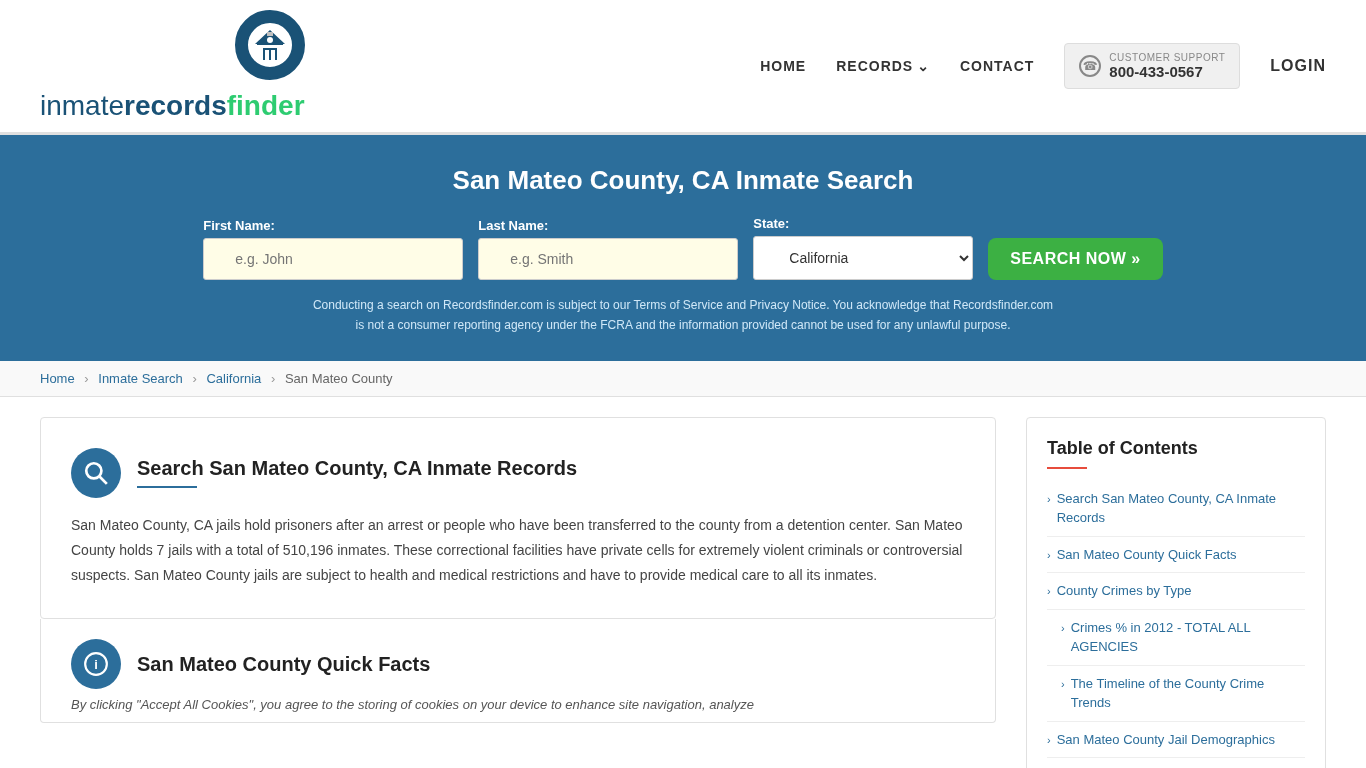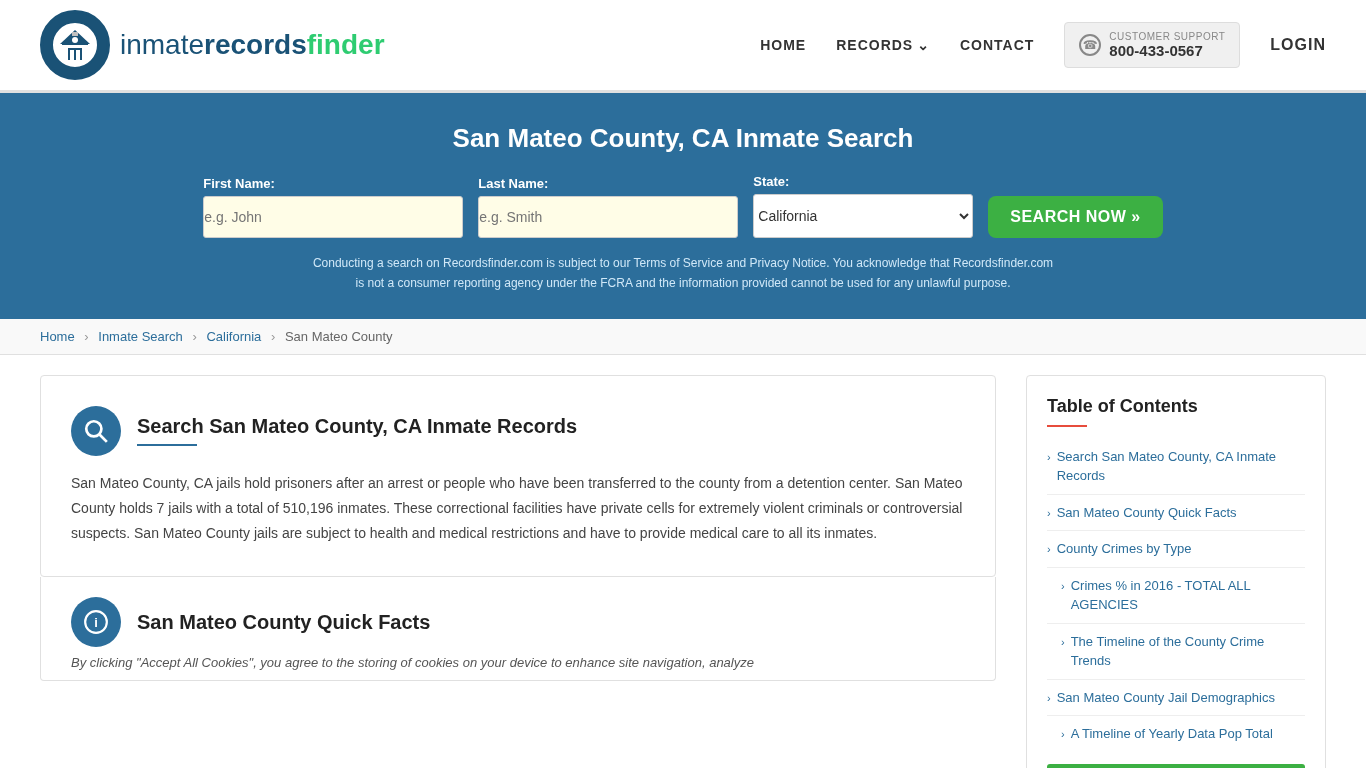--- a/index.html
+++ b/index.html
@@ -9,22 +9,23 @@
     .header {
       background: #fff;
       border-bottom: 3px solid #e0e0e0;
       padding: 10px 40px;
       display: flex;
       align-items: center;
       justify-content: space-between;
     }
     .logo-area {
       display: flex;
-      align-items: center;
+      align-items: flex-end;
       gap: 10px;
+      flex-direction: column;
     }
     .logo-circle {
       width: 70px;
       height: 70px;
       border-radius: 50%;
       border: 3px solid #1a5276;
       background: #1a5276;
       display: flex;
       align-items: center;
       justify-content: center;
@@ -130,21 +131,21 @@
       align-items: flex-start;
     }
     .form-group label {
       color: #fff;
       font-size: 13px;
       font-weight: 600;
       margin-bottom: 5px;
     }
     .form-group input,
     .form-group select {
-      padding: 12px 0;
+      padding: 12px 31px;
       font-size: 14px;
       border: 1px solid #ccc;
       border-radius: 3px;
       background: #fffde7;
       color: #aaa;
     }
     .form-group input {
       width: 260px;
     }
     .form-group select {
@@ -486,21 +487,21 @@
       <div class="toc-divider"></div>
 
       <div class="toc-item">
         <span class="chev">›</span>
         <a>County Crimes by Type</a>
       </div>
       <div class="toc-divider"></div>
 
       <div class="toc-item sub">
         <span class="chev">›</span>
-        <a>Crimes % in 2016 - TOTAL ALL AGENCIES</a>
+        <a>Crimes % in 2012 - TOTAL ALL AGENCIES</a>
       </div>
       <div class="toc-divider"></div>
 
       <div class="toc-item sub">
         <span class="chev">›</span>
         <a>The Timeline of the County Crime Trends</a>
       </div>
       <div class="toc-divider"></div>
 
       <div class="toc-item">

